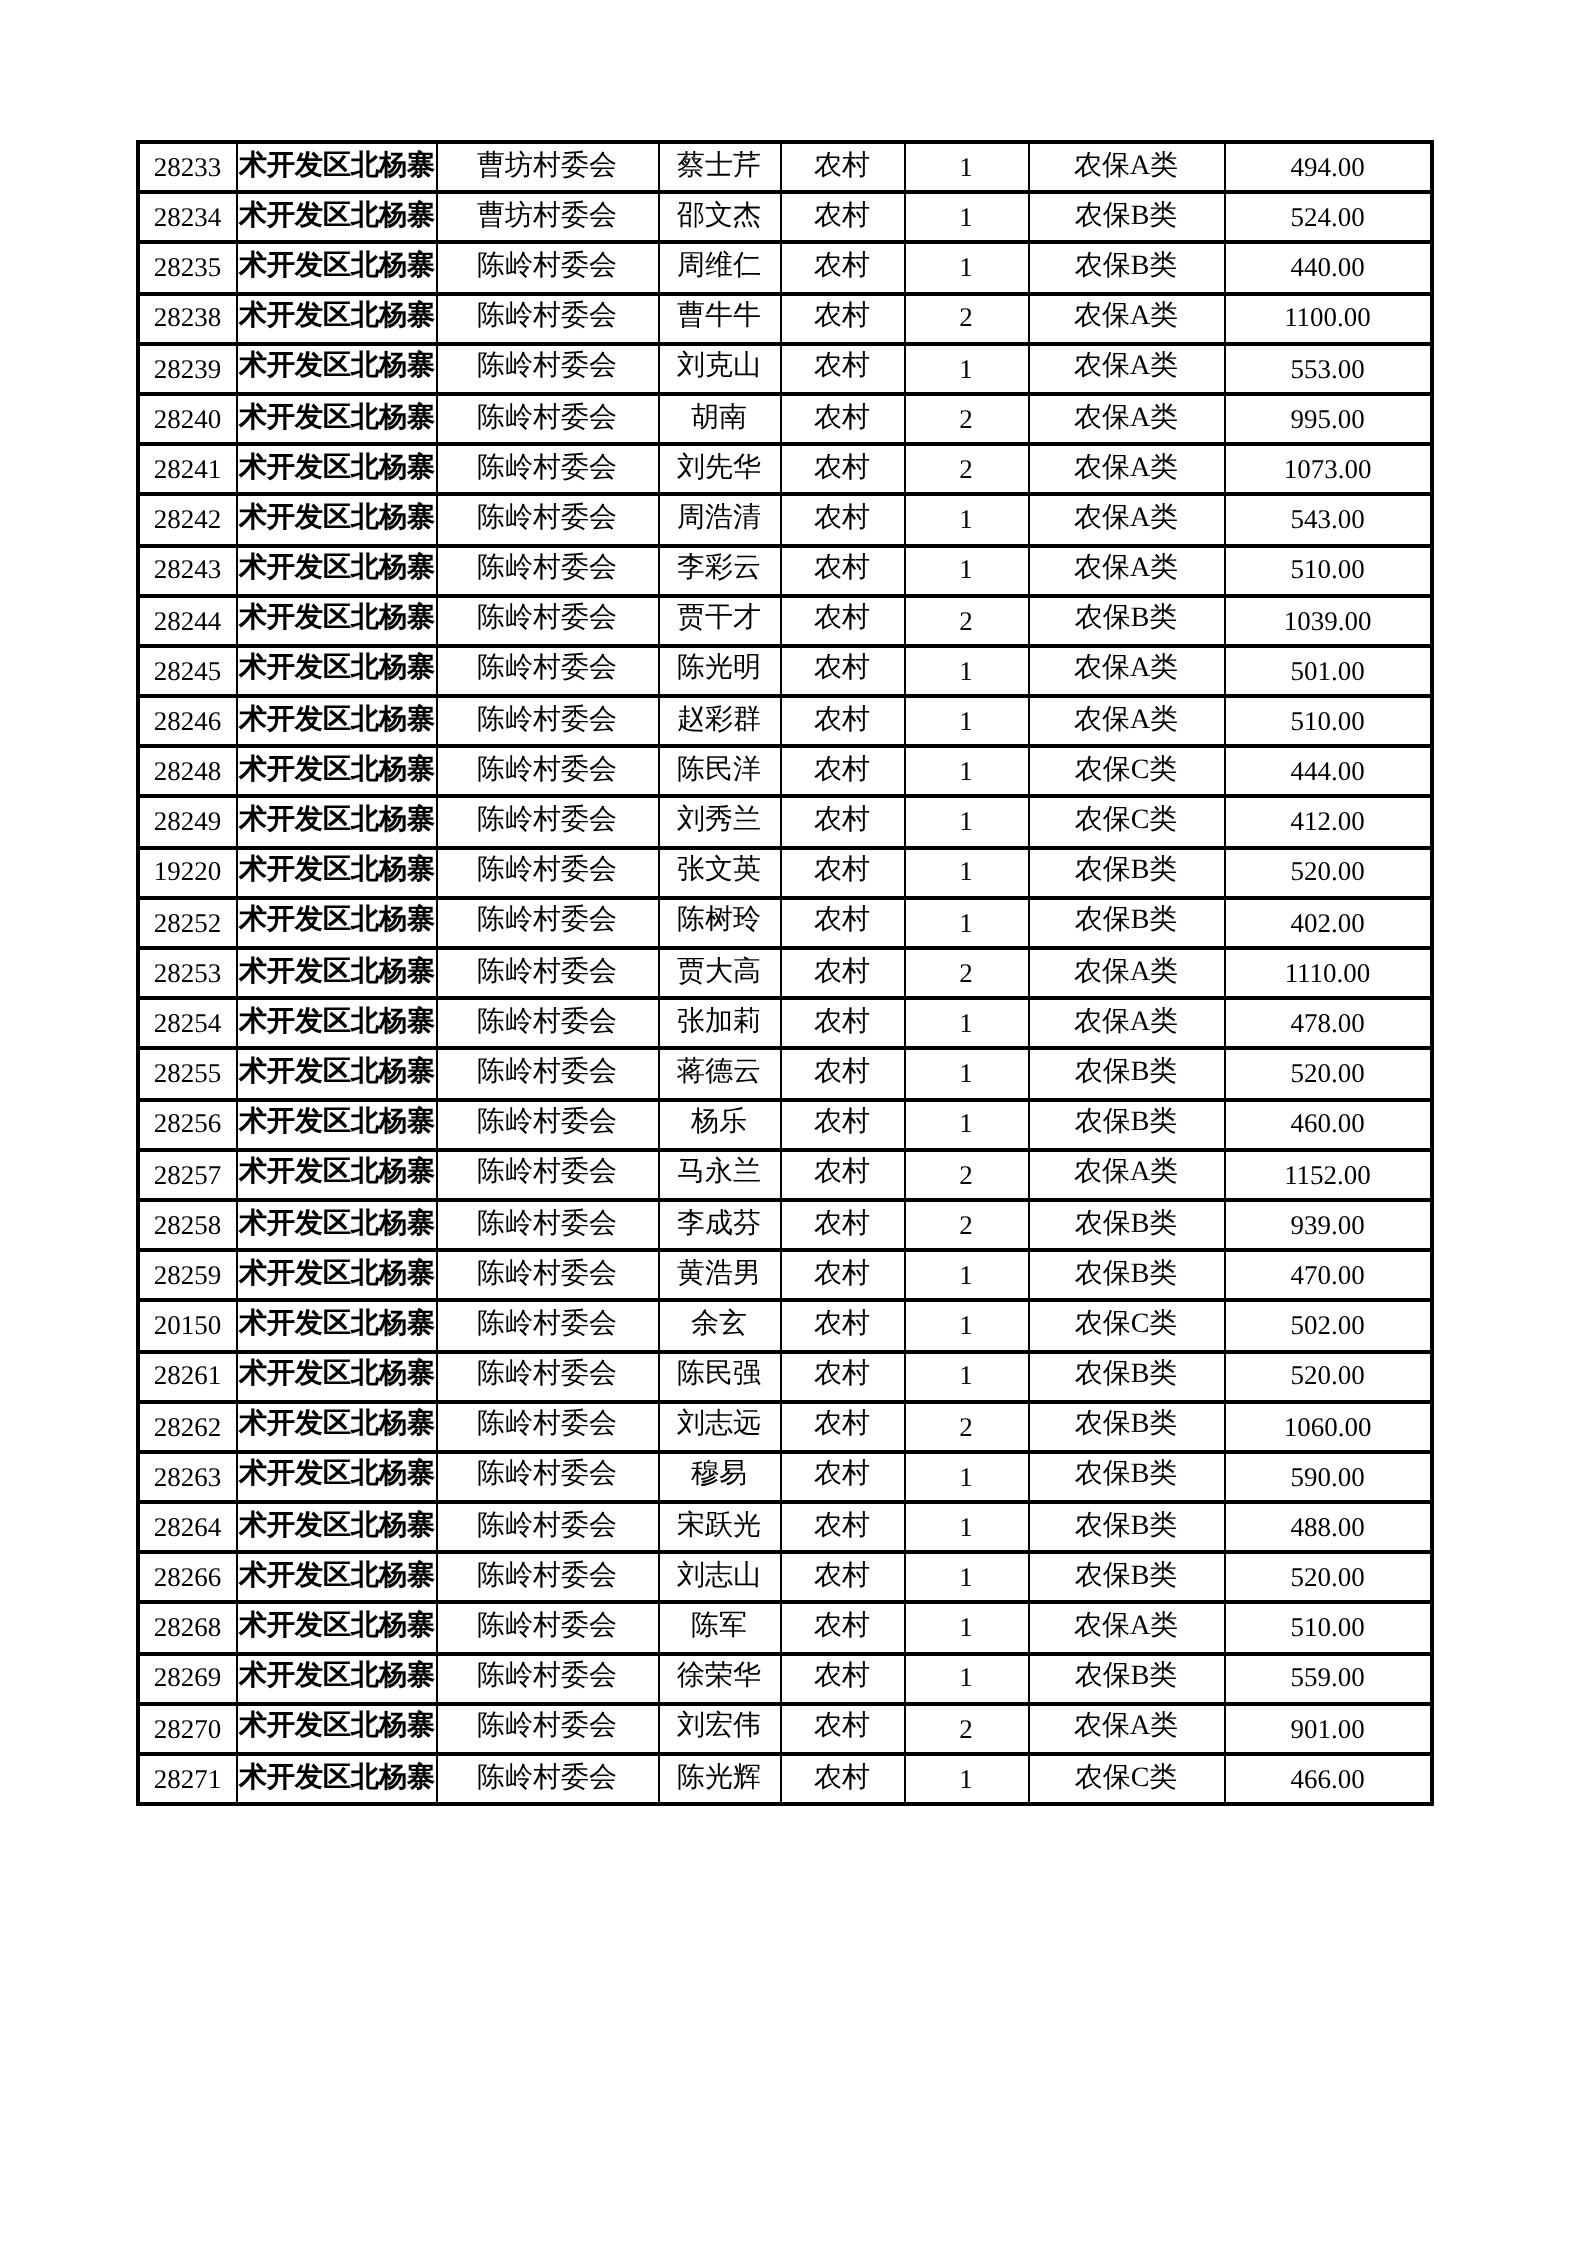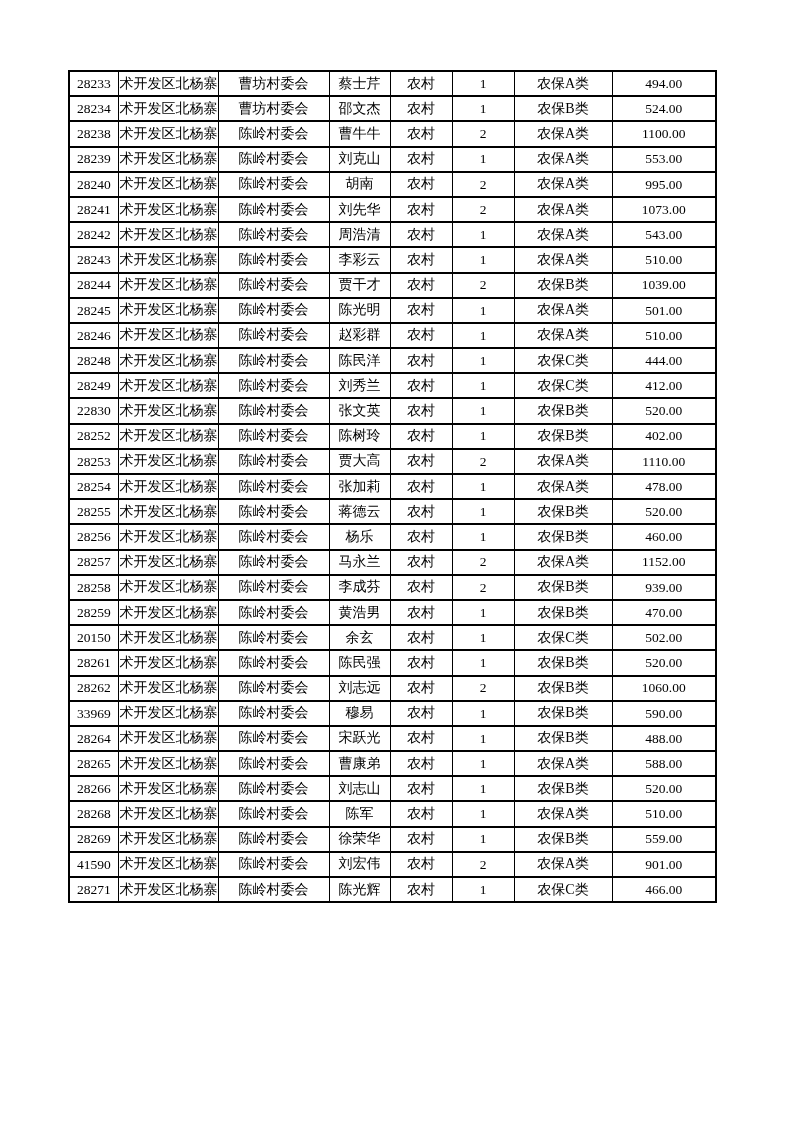--- a/index.html
+++ b/index.html
@@ -36,20 +36,21 @@
     line-height: 1;
     text-align: center;
     vertical-align: middle;
     white-space: nowrap;
     overflow: hidden;
     color: #000000;
   }
   table.roster td.cell-district {
     text-align: left;
     padding-left: 1px;
+    font-weight: bold;
   }
   table.roster td.cell-id {
     font-size: 13.5px;
   }
   table.roster td.cell-amount,
   table.roster td.cell-count {
     font-size: 13.5px;
   }
 </style>
 </head>
@@ -82,20 +83,30 @@
           <td class="cell-id">28234</td>
           <td class="cell-district">术开发区北杨寨</td>
           <td class="cell-village">曹坊村委会</td>
           <td class="cell-name">邵文杰</td>
           <td class="cell-residence">农村</td>
           <td class="cell-count">1</td>
           <td class="cell-category">农保B类</td>
           <td class="cell-amount">524.00</td>
         </tr>
         <tr>
+          <td class="cell-id">28235</td>
+          <td class="cell-district">术开发区北杨寨</td>
+          <td class="cell-village">陈岭村委会</td>
+          <td class="cell-name">周维仁</td>
+          <td class="cell-residence">农村</td>
+          <td class="cell-count">1</td>
+          <td class="cell-category">农保B类</td>
+          <td class="cell-amount">440.00</td>
+        </tr>
+        <tr>
           <td class="cell-id">28238</td>
           <td class="cell-district">术开发区北杨寨</td>
           <td class="cell-village">陈岭村委会</td>
           <td class="cell-name">曹牛牛</td>
           <td class="cell-residence">农村</td>
           <td class="cell-count">2</td>
           <td class="cell-category">农保A类</td>
           <td class="cell-amount">1100.00</td>
         </tr>
         <tr>
@@ -192,21 +203,21 @@
           <td class="cell-id">28249</td>
           <td class="cell-district">术开发区北杨寨</td>
           <td class="cell-village">陈岭村委会</td>
           <td class="cell-name">刘秀兰</td>
           <td class="cell-residence">农村</td>
           <td class="cell-count">1</td>
           <td class="cell-category">农保C类</td>
           <td class="cell-amount">412.00</td>
         </tr>
         <tr>
-          <td class="cell-id">22830</td>
+          <td class="cell-id">19220</td>
           <td class="cell-district">术开发区北杨寨</td>
           <td class="cell-village">陈岭村委会</td>
           <td class="cell-name">张文英</td>
           <td class="cell-residence">农村</td>
           <td class="cell-count">1</td>
           <td class="cell-category">农保B类</td>
           <td class="cell-amount">520.00</td>
         </tr>
         <tr>
           <td class="cell-id">28252</td>
@@ -312,50 +323,40 @@
           <td class="cell-id">28262</td>
           <td class="cell-district">术开发区北杨寨</td>
           <td class="cell-village">陈岭村委会</td>
           <td class="cell-name">刘志远</td>
           <td class="cell-residence">农村</td>
           <td class="cell-count">2</td>
           <td class="cell-category">农保B类</td>
           <td class="cell-amount">1060.00</td>
         </tr>
         <tr>
-          <td class="cell-id">33969</td>
+          <td class="cell-id">28263</td>
           <td class="cell-district">术开发区北杨寨</td>
           <td class="cell-village">陈岭村委会</td>
           <td class="cell-name">穆易</td>
           <td class="cell-residence">农村</td>
           <td class="cell-count">1</td>
           <td class="cell-category">农保B类</td>
           <td class="cell-amount">590.00</td>
         </tr>
         <tr>
           <td class="cell-id">28264</td>
           <td class="cell-district">术开发区北杨寨</td>
           <td class="cell-village">陈岭村委会</td>
           <td class="cell-name">宋跃光</td>
           <td class="cell-residence">农村</td>
           <td class="cell-count">1</td>
           <td class="cell-category">农保B类</td>
           <td class="cell-amount">488.00</td>
         </tr>
         <tr>
-          <td class="cell-id">28265</td>
-          <td class="cell-district">术开发区北杨寨</td>
-          <td class="cell-village">陈岭村委会</td>
-          <td class="cell-name">曹康弟</td>
-          <td class="cell-residence">农村</td>
-          <td class="cell-count">1</td>
-          <td class="cell-category">农保A类</td>
-          <td class="cell-amount">588.00</td>
-        </tr>
-        <tr>
           <td class="cell-id">28266</td>
           <td class="cell-district">术开发区北杨寨</td>
           <td class="cell-village">陈岭村委会</td>
           <td class="cell-name">刘志山</td>
           <td class="cell-residence">农村</td>
           <td class="cell-count">1</td>
           <td class="cell-category">农保B类</td>
           <td class="cell-amount">520.00</td>
         </tr>
         <tr>
@@ -372,21 +373,21 @@
           <td class="cell-id">28269</td>
           <td class="cell-district">术开发区北杨寨</td>
           <td class="cell-village">陈岭村委会</td>
           <td class="cell-name">徐荣华</td>
           <td class="cell-residence">农村</td>
           <td class="cell-count">1</td>
           <td class="cell-category">农保B类</td>
           <td class="cell-amount">559.00</td>
         </tr>
         <tr>
-          <td class="cell-id">41590</td>
+          <td class="cell-id">28270</td>
           <td class="cell-district">术开发区北杨寨</td>
           <td class="cell-village">陈岭村委会</td>
           <td class="cell-name">刘宏伟</td>
           <td class="cell-residence">农村</td>
           <td class="cell-count">2</td>
           <td class="cell-category">农保A类</td>
           <td class="cell-amount">901.00</td>
         </tr>
         <tr>
           <td class="cell-id">28271</td>

